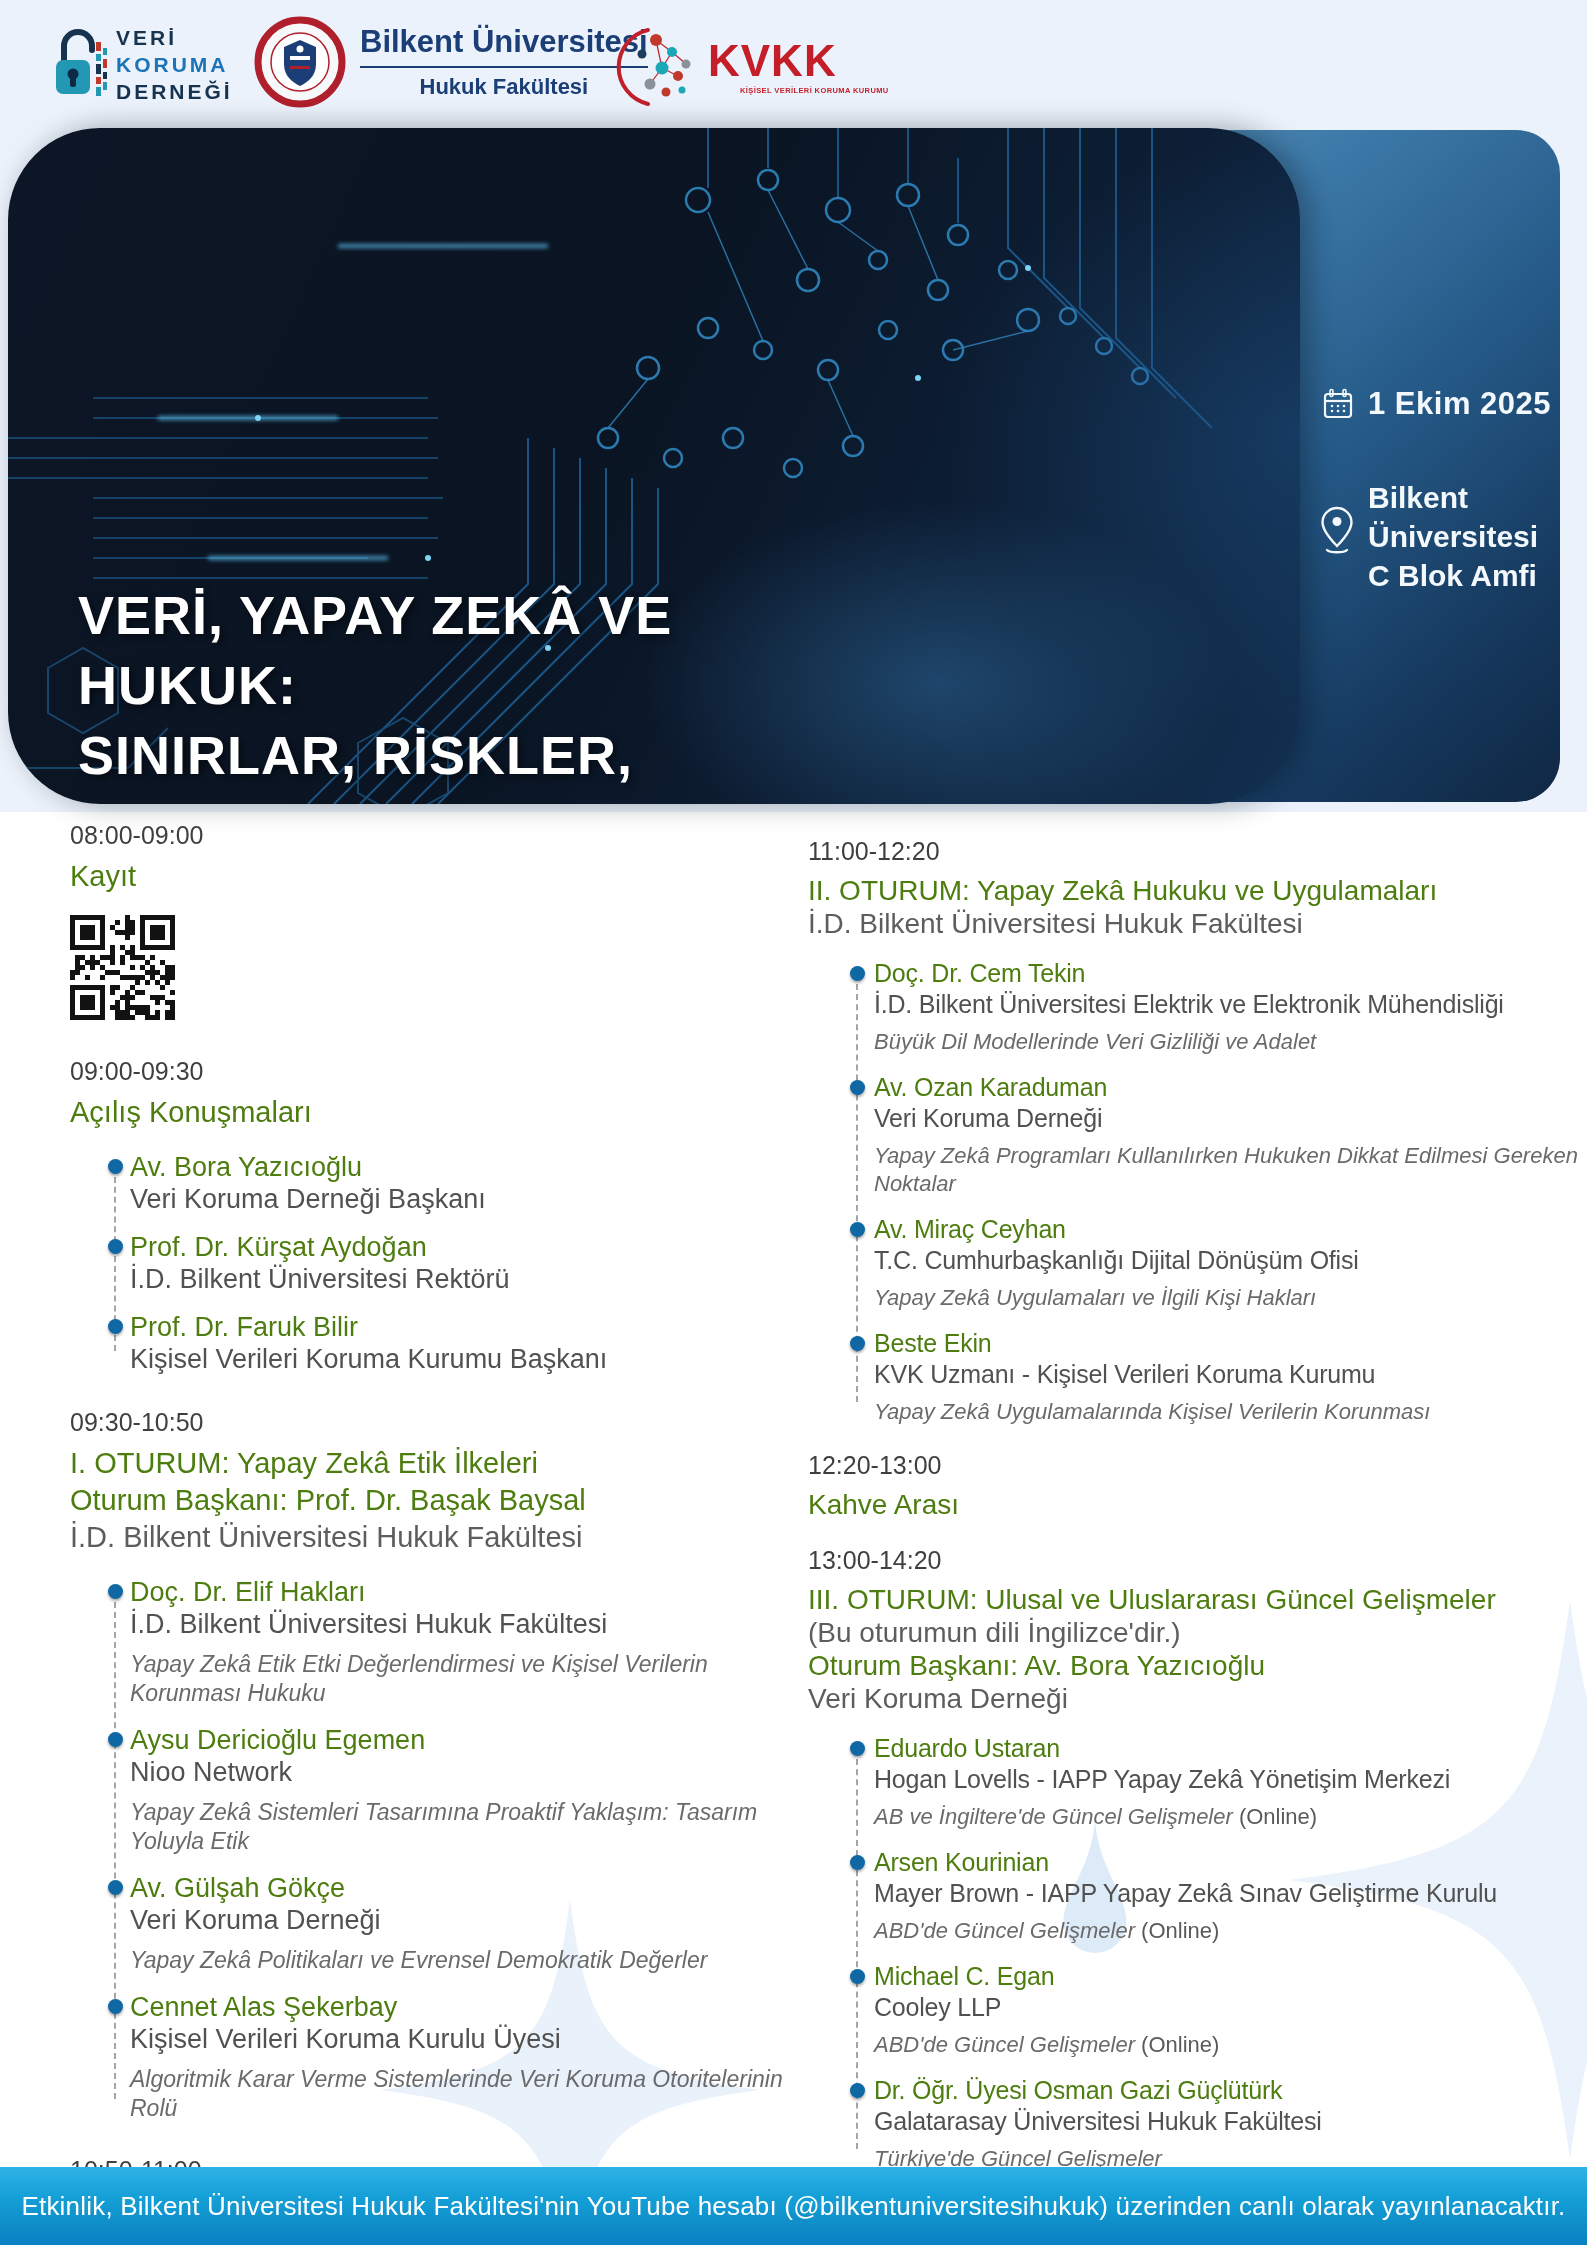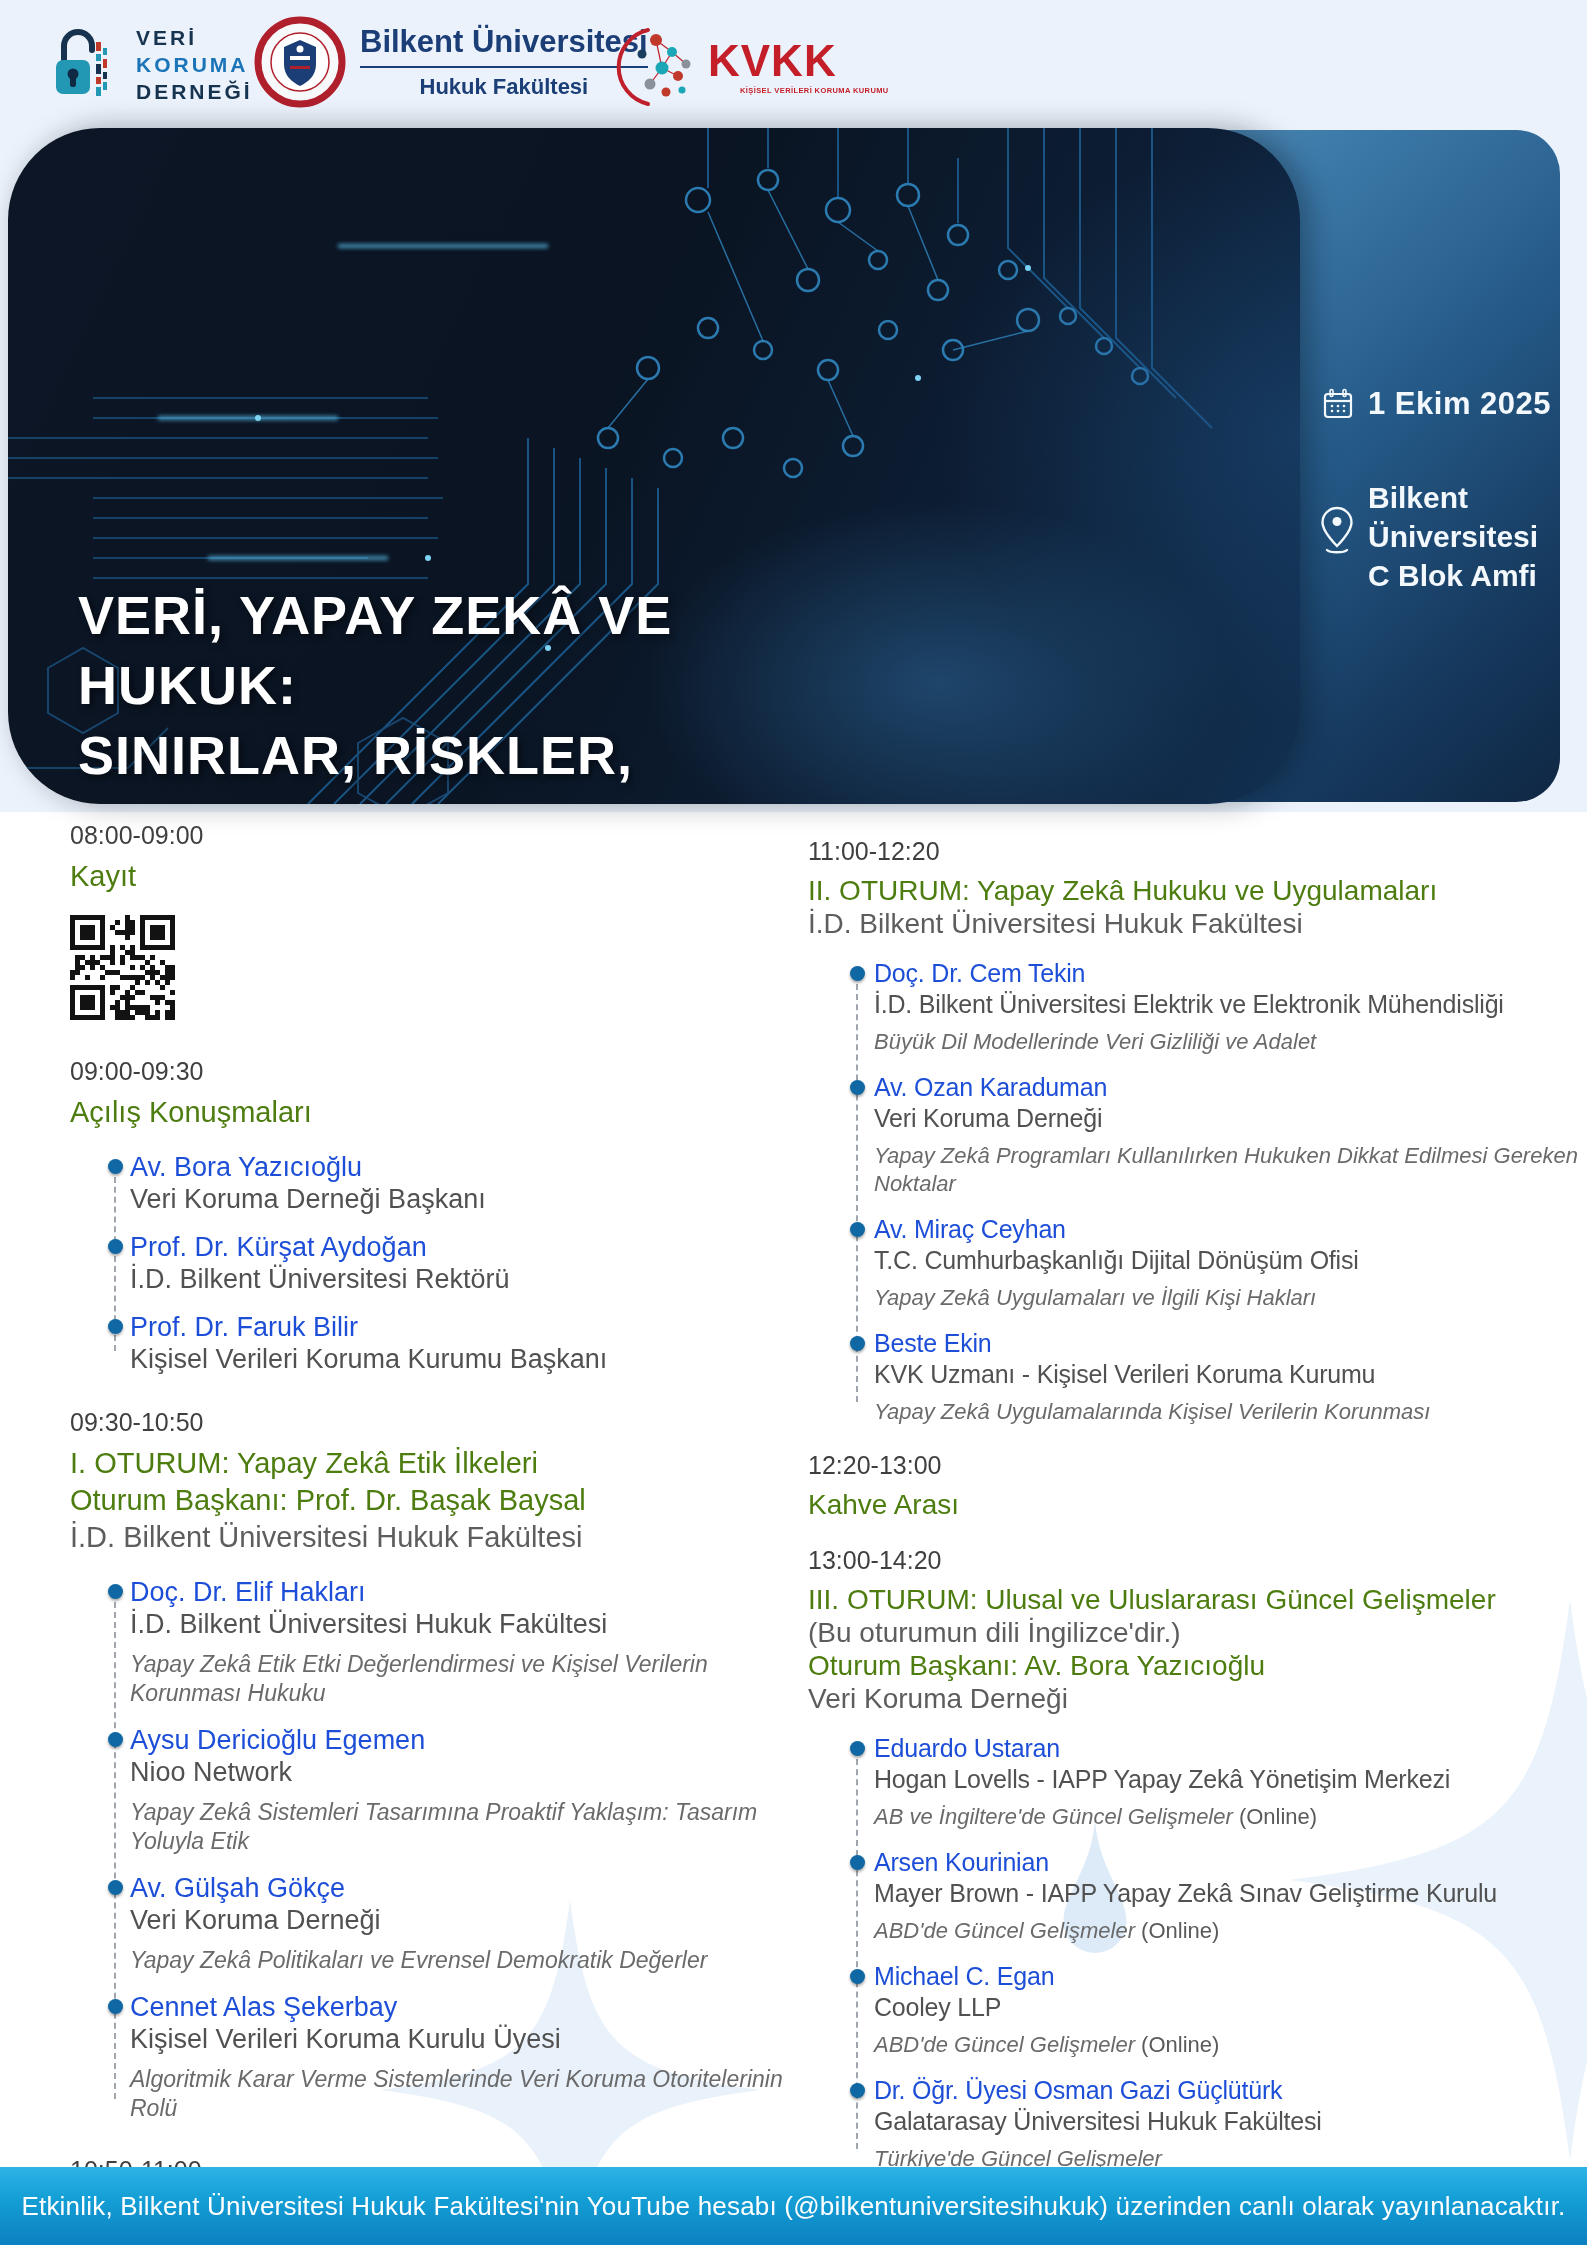--- a/index.html
+++ b/index.html
@@ -5,21 +5,21 @@
   html,body{margin:0;padding:0;background:#fff;}
   #poster{position:relative;width:1587px;height:2245px;background:#ffffff;overflow:hidden;
           font-family:"Liberation Sans",sans-serif;}
   
   .top-bg{position:absolute;left:0;top:0;width:1587px;height:812px;background:#ebf2fb;}
 
   
   .header{position:absolute;left:0;top:0;width:1587px;height:128px;}
   .logo{position:absolute;display:flex;align-items:center;}
   .vkd{left:52px;top:22px;}
-  .vkd-text{margin-left:28px;font-weight:700;font-size:21px;line-height:27px;letter-spacing:3px;color:#16334f;}
+  .vkd-text{margin-left:8px;font-weight:700;font-size:21px;line-height:27px;letter-spacing:3px;color:#16334f;}
   .vkd-text .l2{color:#1b74b8;}
   .bilkent{left:254px;top:14px;}
   .bilkent-text{margin-left:14px;text-align:center;}
   .bilkent-title{font-weight:700;font-size:31px;color:#1c3e77;padding-bottom:6px;border-bottom:2px solid #1c3e77;}
   .bilkent-sub{font-weight:700;font-size:22px;color:#1c3e77;margin-top:6px;}
   .kvkk{left:612px;top:24px;}
   .kvkk-text{margin-left:8px;}
   .kvkk-title{font-weight:800;font-size:44px;line-height:44px;letter-spacing:1px;color:#c41e28;}
   .kvkk-sub{font-size:7.5px;font-weight:700;letter-spacing:.4px;color:#c41e28;margin-top:3px;margin-left:32px;}
 
@@ -49,21 +49,21 @@
   .col .time:first-child{margin-top:8px;}
   .tline{font-size:29px;line-height:37px;color:#4d7c0f;}
   .tline.gray{color:#5d5d5d;}
   #col-right .tline{font-size:28px;line-height:33px;}
   .qr-wrap{margin:20px 0 4px;}
   .speakers{position:relative;padding-left:60px;margin:20px 0 6px;}
   .speakers .tl-line{position:absolute;left:44px;top:16px;bottom:24px;border-left:2px dashed #9fa6ad;}
   .speaker{position:relative;margin-bottom:14px;}
   .dot{position:absolute;left:-22px;top:8px;width:15px;height:15px;border-radius:50%;
        background:#0f67a3;box-shadow:0 2px 3px rgba(0,0,0,.35);}
-  .sp-name{font-size:27px;line-height:32px;color:#1d4ed8;margin-top:16px;}
+  .sp-name{font-size:27px;line-height:32px;color:#4d7c0f;margin-top:16px;}
   .sp-org{font-size:27px;line-height:32px;color:#515151;}
   .sp-talk{font-size:23px;line-height:29px;color:#6a6a6a;font-style:italic;margin-top:10px;}
   .sp-talk .suffix{font-style:normal;color:#5a5a5a;text-align:center;}
   #col-right .speakers{padding-left:66px;margin-top:18px;}
   #col-right .speakers .tl-line{left:48px;}
   #col-right .dot{left:-24px;}
   #col-right .sp-name,#col-right .sp-org{font-size:25px;line-height:31px;letter-spacing:-.2px;}
   #col-right .sp-talk{font-size:22px;line-height:28px;margin-top:8px;}
   #col-right .time{margin-top:24px;}
 

